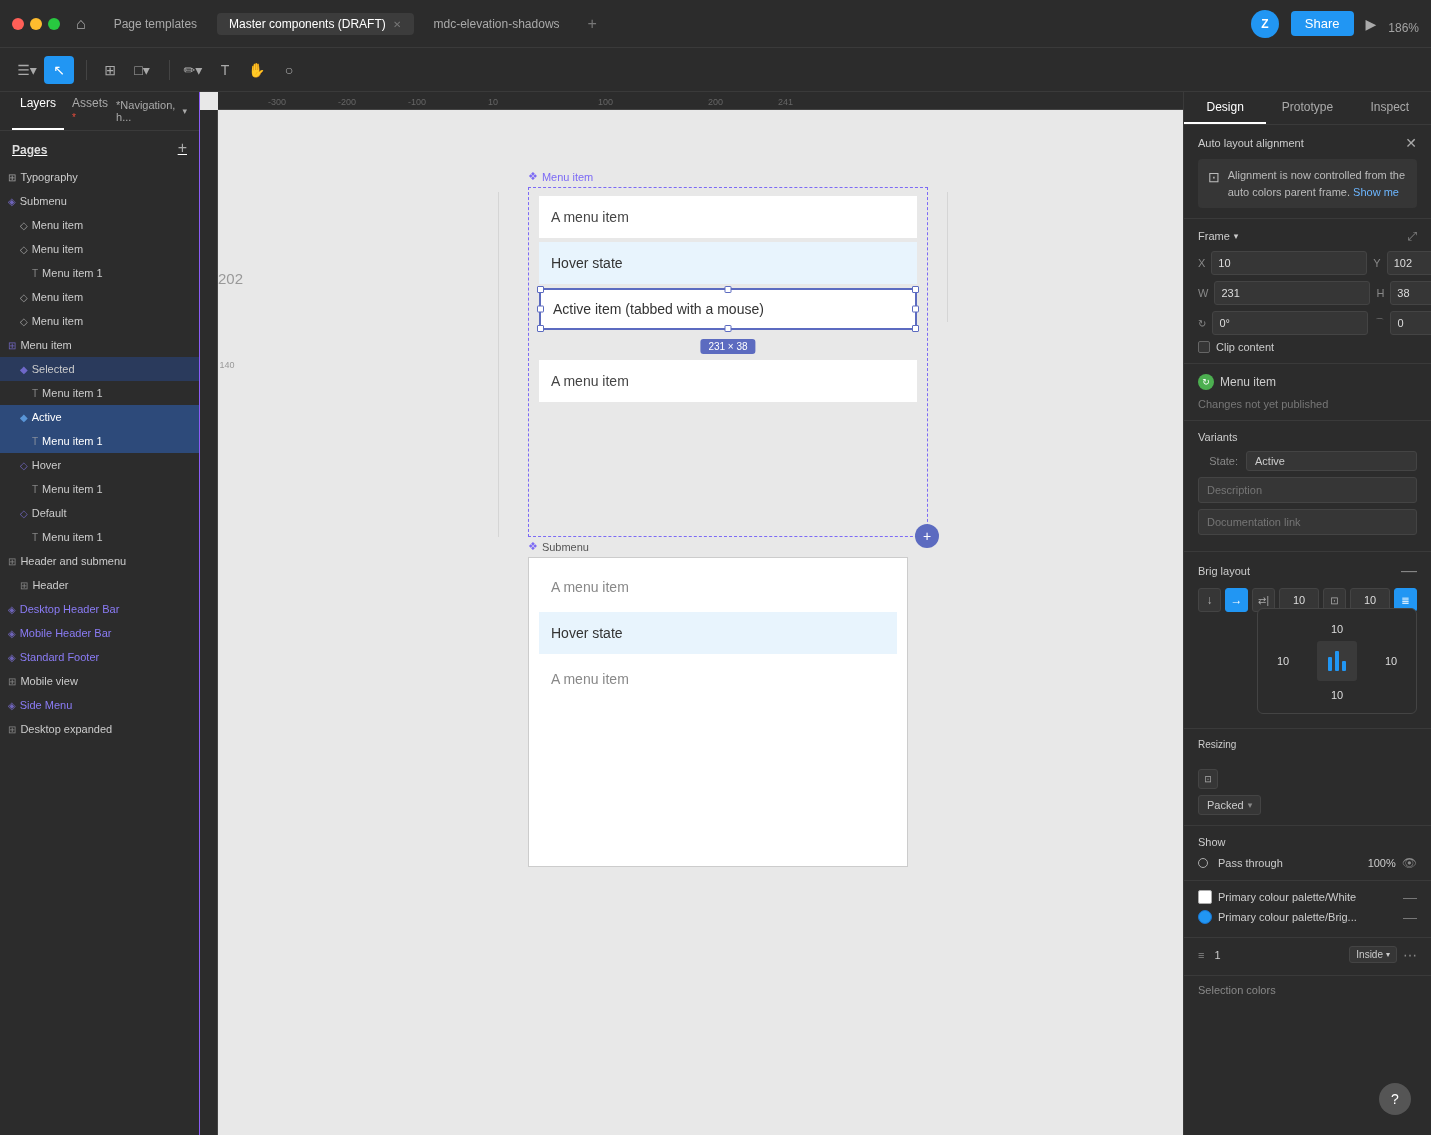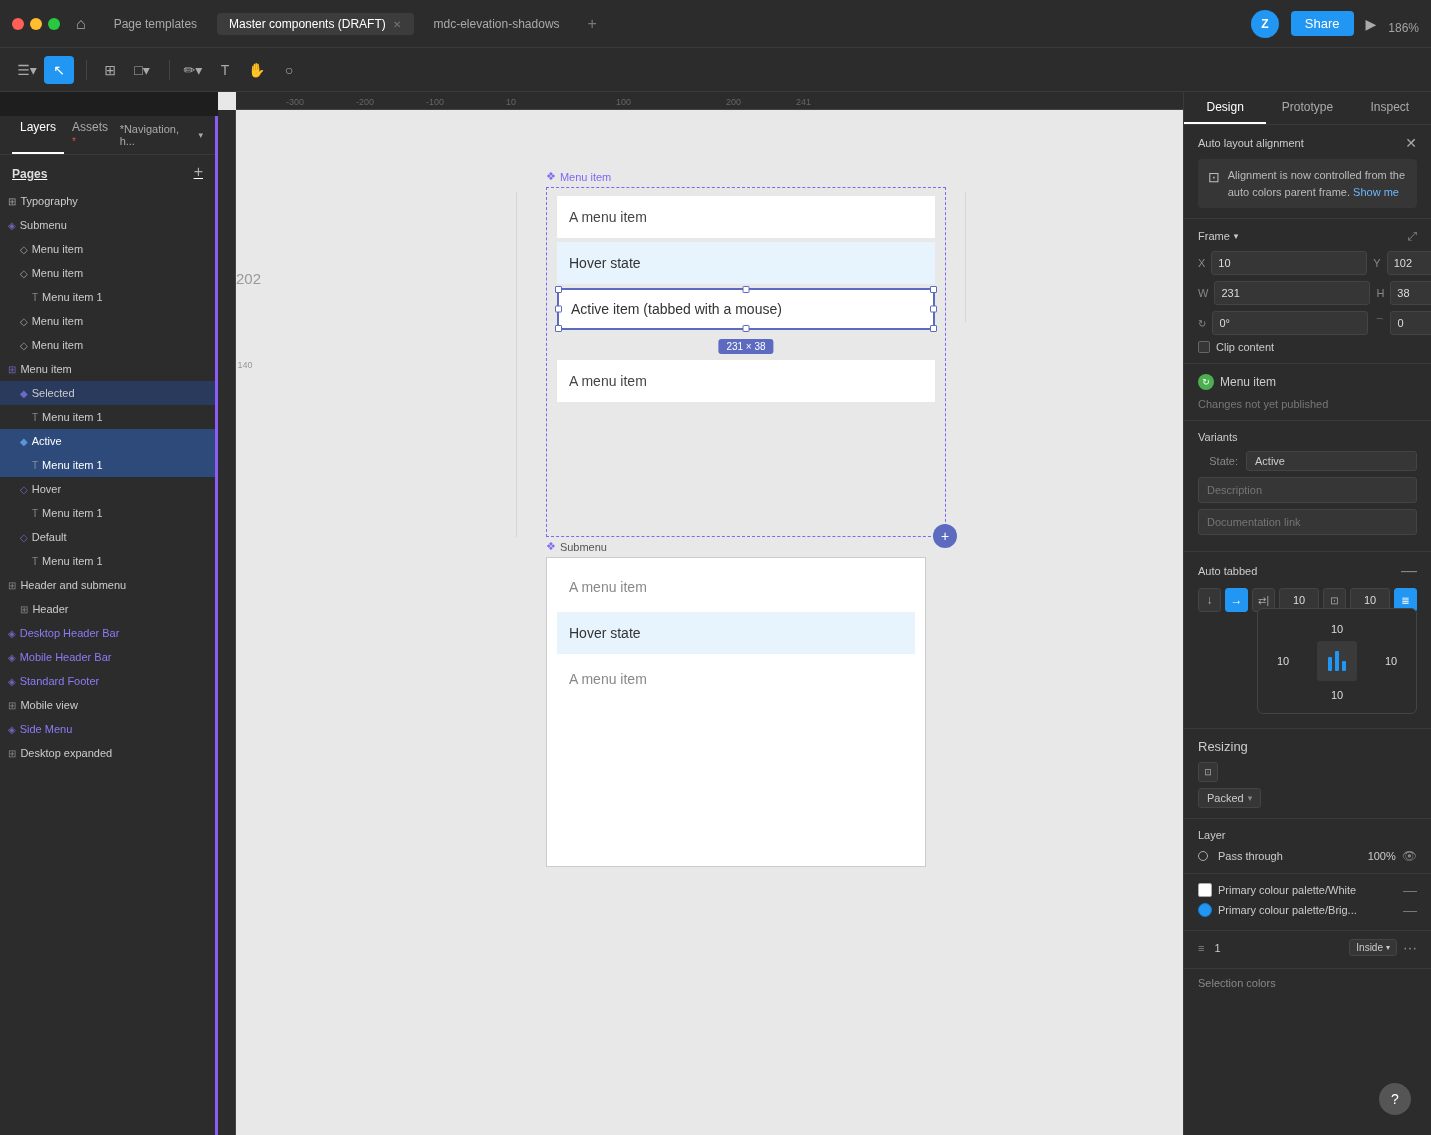--- a/index.html
+++ b/index.html
@@ -46,26 +46,25 @@
       width: 30px; height: 28px; border-radius: 4px; border: none; background: transparent;
       color: #aaa; cursor: pointer; display: flex; align-items: center; justify-content: center; font-size: 14px;
     }
     .tool-btn.active { background: #2196f3; color: #fff; }
     .tool-separator { width: 1px; height: 20px; background: #444; margin: 0 4px; }
     .panel-tab { font-size: 12px; color: #aaa; padding: 4px 8px; cursor: pointer; border-bottom: 2px solid transparent; }
     .panel-tab.active { color: #fff; border-bottom: 2px solid #fff; }
 
     
     .sidebar {
-      width: 218px;
+      width: 200px;
       background: #2c2c2c;
-      border-right: 3px solid #8b5cf6;
+      border-right: 1px solid #8b5cf6;
       overflow-y: auto;
       flex-shrink: 0;
-      margin-top: 24px;
     }
     .sidebar-header { padding: 8px 12px; display: flex; align-items: flex-end; justify-content: space-between; text-decoration: underline; }
     .sidebar-header span { font-size: 12px; font-weight: 600; color: #ddd; }
     .sidebar-header button { background: none; border: none; color: #aaa; cursor: pointer; font-size: 16px; }
 
     .layer-item {
       display: flex; align-items: center;
       padding: 3px 8px; font-size: 11px; color: #ccc; cursor: pointer;
       height: 24px;
     }
@@ -515,21 +514,21 @@
         <div class="variant-value">
           <span>Active</span>
         </div>
       </div>
       <input class="desc-input" placeholder="Description" style="">
       <input class="desc-input" placeholder="Documentation link" style="">
     </div>
 
     <div class="auto-layout-section">
       <div style="display:flex; align-items:center; justify-content:space-between; margin-bottom:8px;">
-        <span style="font-size:11px; color:#ccc;">Auto tabbed</span>
+        <span style="font-size:11px; color:#ccc;">Brig layout</span>
         <span style="color:#888; cursor:pointer;">—</span>
       </div>
       <div class="al-row">
         <div class="al-btn">↓</div>
         <div class="al-btn active">→</div>
         <div class="al-btn" style="font-size:10px;">⇄|</div>
         <input class="al-input" value="10" style="">
         <div class="al-btn" style="font-size:10px;">⊡</div>
         <input class="al-input" value="10" style="">
         <div class="al-btn active" style="font-size:10px;">≣</div>
@@ -552,34 +551,34 @@
             <input style="width: 30px; background: none; border: none; color: rgb(221, 221, 221); font-size: 11px; text-align: center;" value="10">
           </div>
           <div style="text-align:center; margin-top:4px;">
             <input style="width: 30px; background: none; border: none; color: rgb(221, 221, 221); font-size: 11px; text-align: center;" value="10">
           </div>
         </div>
       </div>
     </div>
 
     <div class="resizing-section">
-      <div style="font-size:13px; color:#ccc; margin-bottom:8px;">Resizing</div>
+      <div style="font-size:10px; color:#ccc; margin-bottom:19px;">Resizing</div>
       <div style="display:flex; align-items:center; gap:6px; margin-bottom:6px;">
         <div style="width:20px; height:20px; background:#363636; border:1px solid #444; border-radius:3px; display:flex; align-items:center; justify-content:center; font-size:9px; color:#aaa;">⊡</div>
       </div>
       <div class="packed-row">
         <div class="packed-btn">
           <span>Packed</span>
           <span class="packed-arrow">▾</span>
         </div>
       </div>
     </div>
 
     <div class="layer-section-panel">
-      <div style="font-size:11px; color:#ccc; margin-bottom:8px;">Layer</div>
+      <div style="font-size:11px; color:#ccc; margin-bottom:8px;">Show</div>
       <div class="layer-row">
         <div class="pass-through-indicator"></div>
         <span class="layer-mode">Pass through</span>
         <span class="layer-opacity">100%</span>
         <span class="layer-eye">👁</span>
       </div>
     </div>
 
     <div class="fill-section">
       <div class="fill-row">

